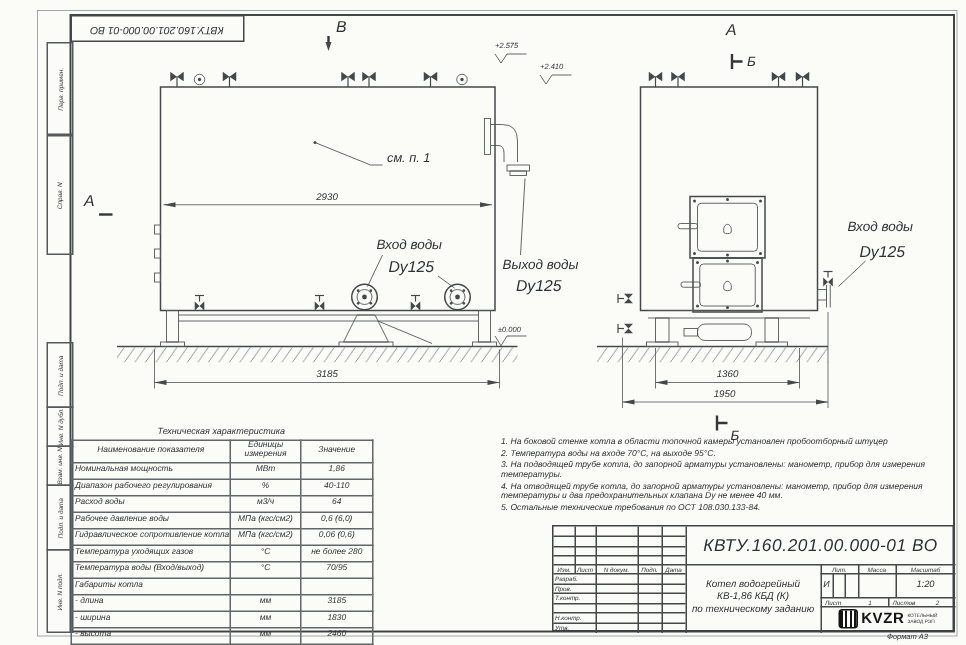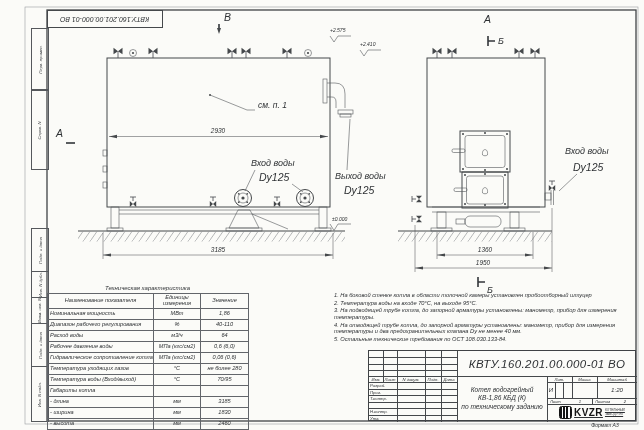--- a/index.html
+++ b/index.html
@@ -33,21 +33,21 @@
   
   .tb{position:absolute;left:368px;top:350px;width:268px;height:71px;border:1.1px solid #3f4245;box-sizing:border-box;}
   .vl{position:absolute;width:0;border-left:0.7px solid #45484b;}
   .hl{position:absolute;height:0;border-top:0.7px solid #45484b;}
   .lbl{position:absolute;font-size:4.2px;font-style:italic;color:#2e3134;white-space:nowrap;overflow:hidden;}
   .ctr{text-align:center;}
   .docnum{position:absolute;left:88px;top:0;width:180px;height:25px;display:flex;align-items:center;justify-content:center;
       font-size:11.5px;font-style:italic;letter-spacing:0.4px;}
   .product{position:absolute;left:88px;top:25px;width:90px;height:45px;display:flex;flex-direction:column;align-items:center;justify-content:center;
       font-size:6.6px;font-style:italic;line-height:1.25;text-align:center;}
-  .logo{position:absolute;left:178px;top:53px;width:90px;height:17px;display:flex;align-items:center;justify-content:center;gap:2px;text-decoration:underline;}
+  .logo{position:absolute;left:178px;top:53px;width:90px;height:17px;display:flex;align-items:center;justify-content:center;gap:2px;}
   .emblem{width:11px;height:11px;border-radius:2.5px;background:repeating-linear-gradient(90deg,#141414 0 1.8px,#fdfdfd 1.8px 3.2px);border:1px solid #141414;}
   .logotxt{font-size:10px;font-weight:700;letter-spacing:0.4px;color:#141414;}
   .companytxt{font-size:3.2px;line-height:1.2;color:#2e3134;}
   .format{position:absolute;left:565px;top:422px;width:80px;font-size:5px;font-style:italic;text-align:center;}
 </style>
 </head>
 <body>
 
 <svg width="644" height="430" viewBox="0 0 644 430">
   <defs>

